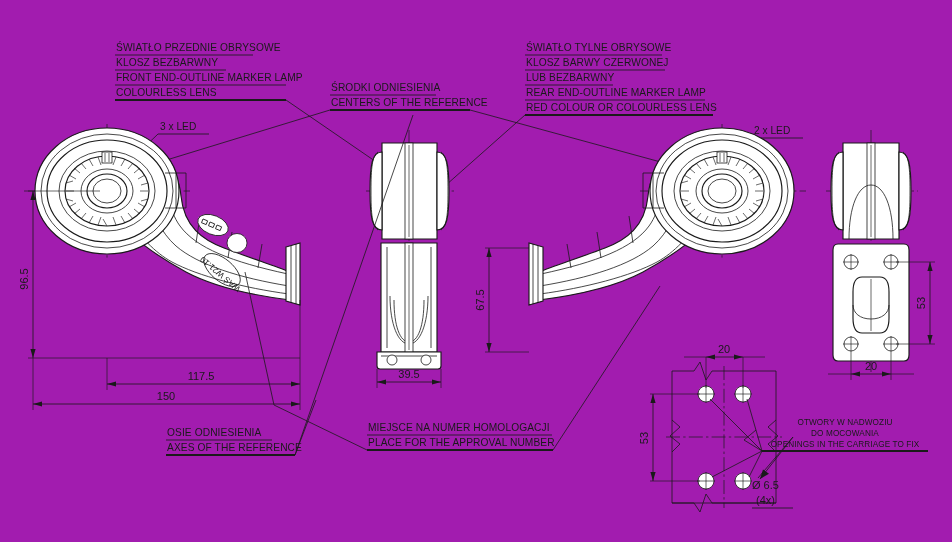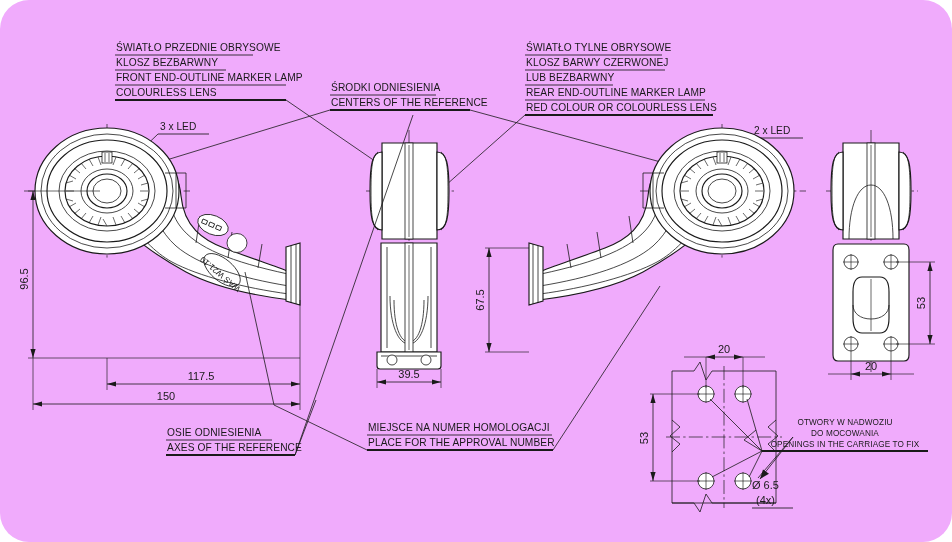--- a/index.html
+++ b/index.html
@@ -1,17 +1,17 @@
 <!DOCTYPE html>
 <html><head>
 <meta charset="utf-8">
 <style>
   html,body{margin:0;padding:0;background:#ffffff;}
   body{width:952px;height:542px;overflow:hidden;font-family:"Liberation Sans",sans-serif;}
-  #stage{position:relative;width:952px;height:542px;background:#f0abfc;border-radius:29px;}
+  #stage{position:relative;width:952px;height:542px;background:#a21caf;}
   svg{display:block;}
   text{font-family:"Liberation Sans",sans-serif;fill:#1a1a1a;}
   .note{font-size:10.2px;letter-spacing:.1px;}
   .note-sm{font-size:8.2px;letter-spacing:.1px;}
   .dim{font-size:11px;}
   .lead{font-size:10.2px;}
   .ln{fill:none;stroke:#1a1a1a;}
   .thin{stroke-width:.8;}
   .med{stroke-width:1.15;}
   .hair{stroke-width:.65;}

